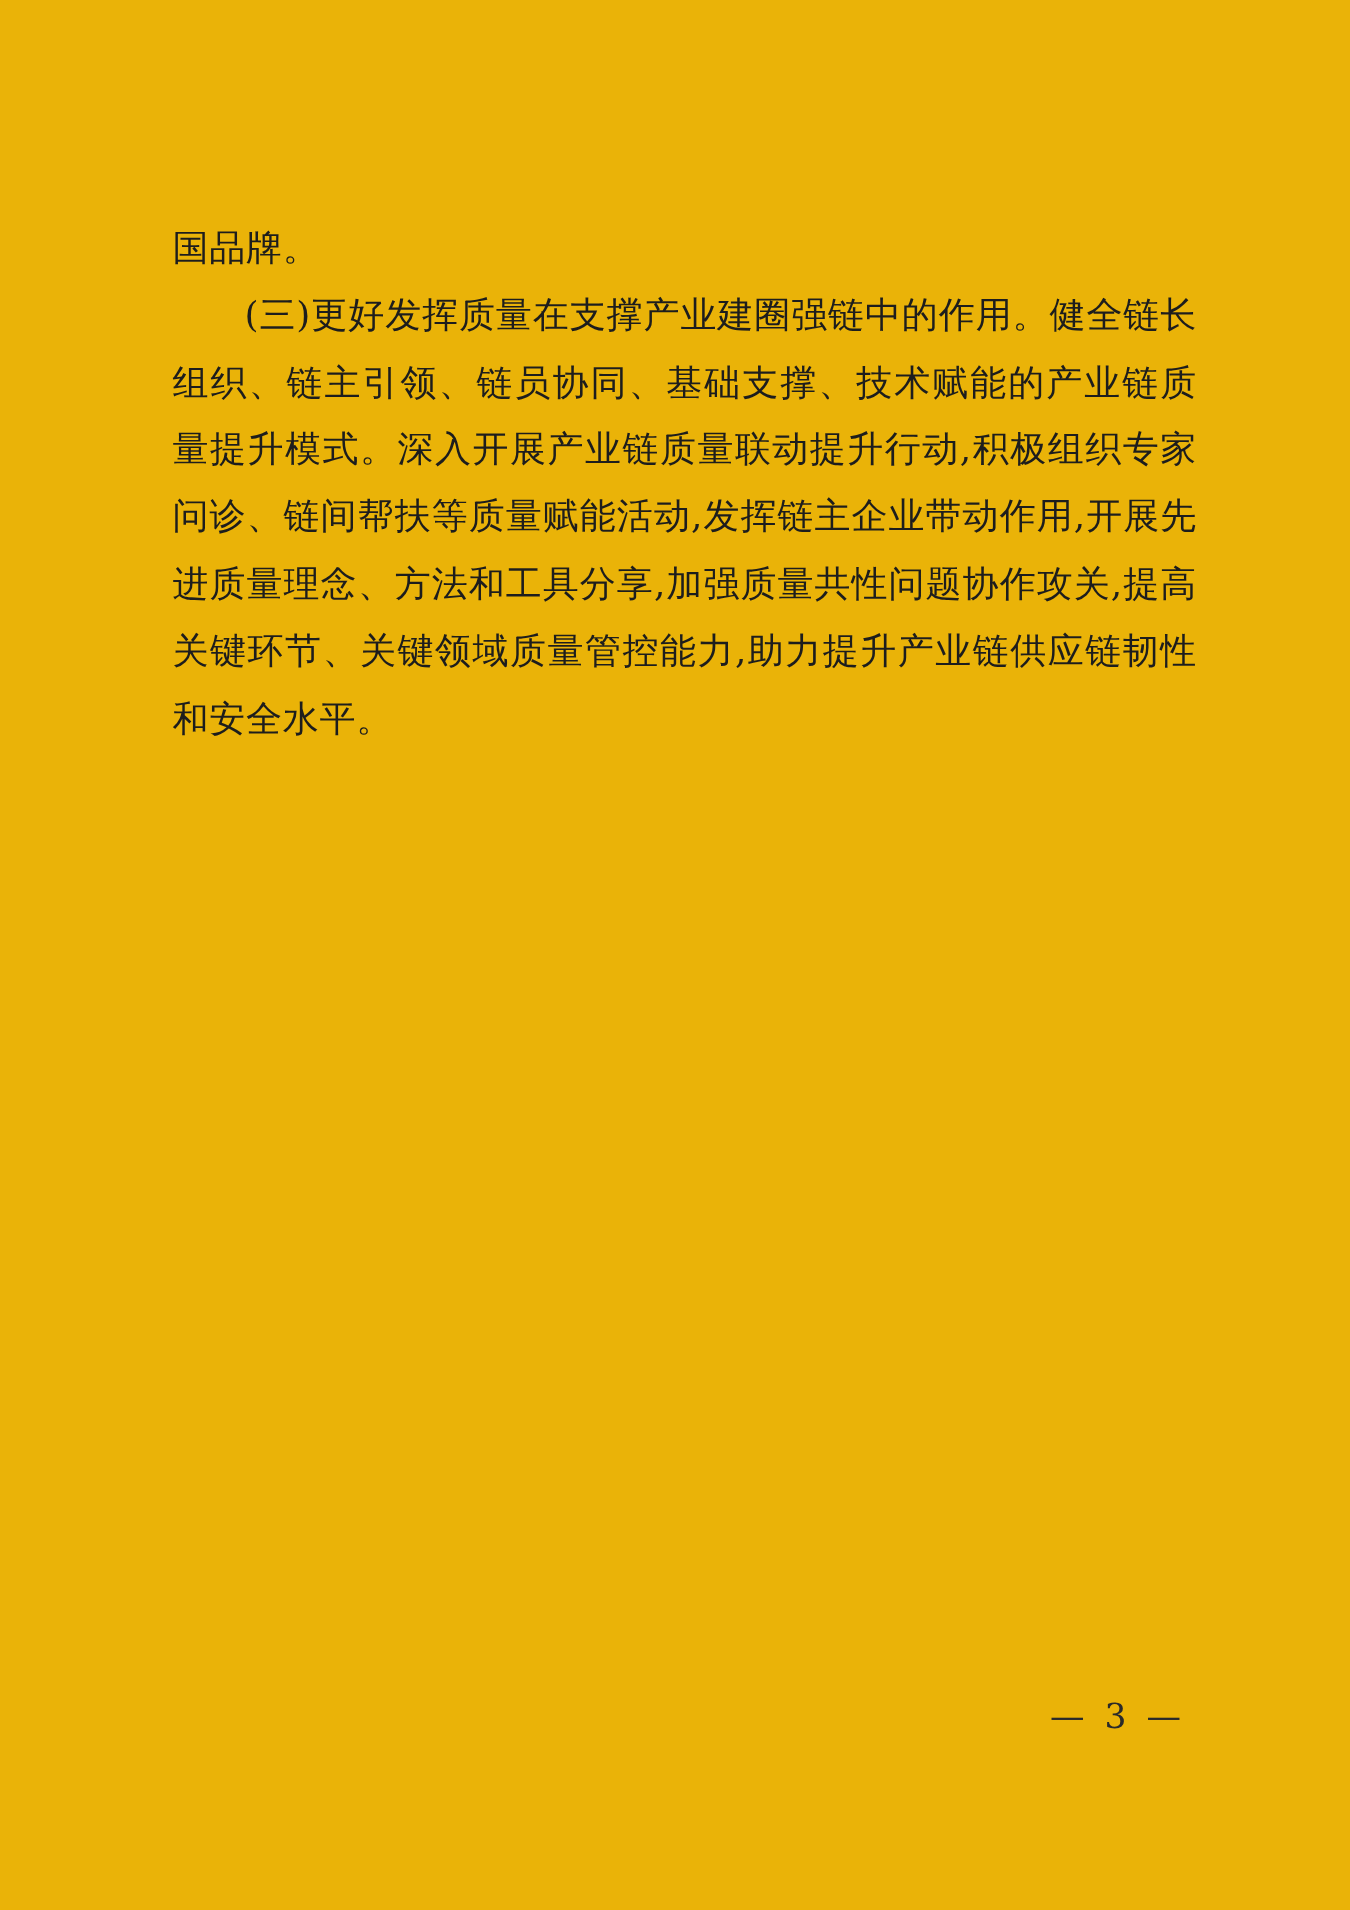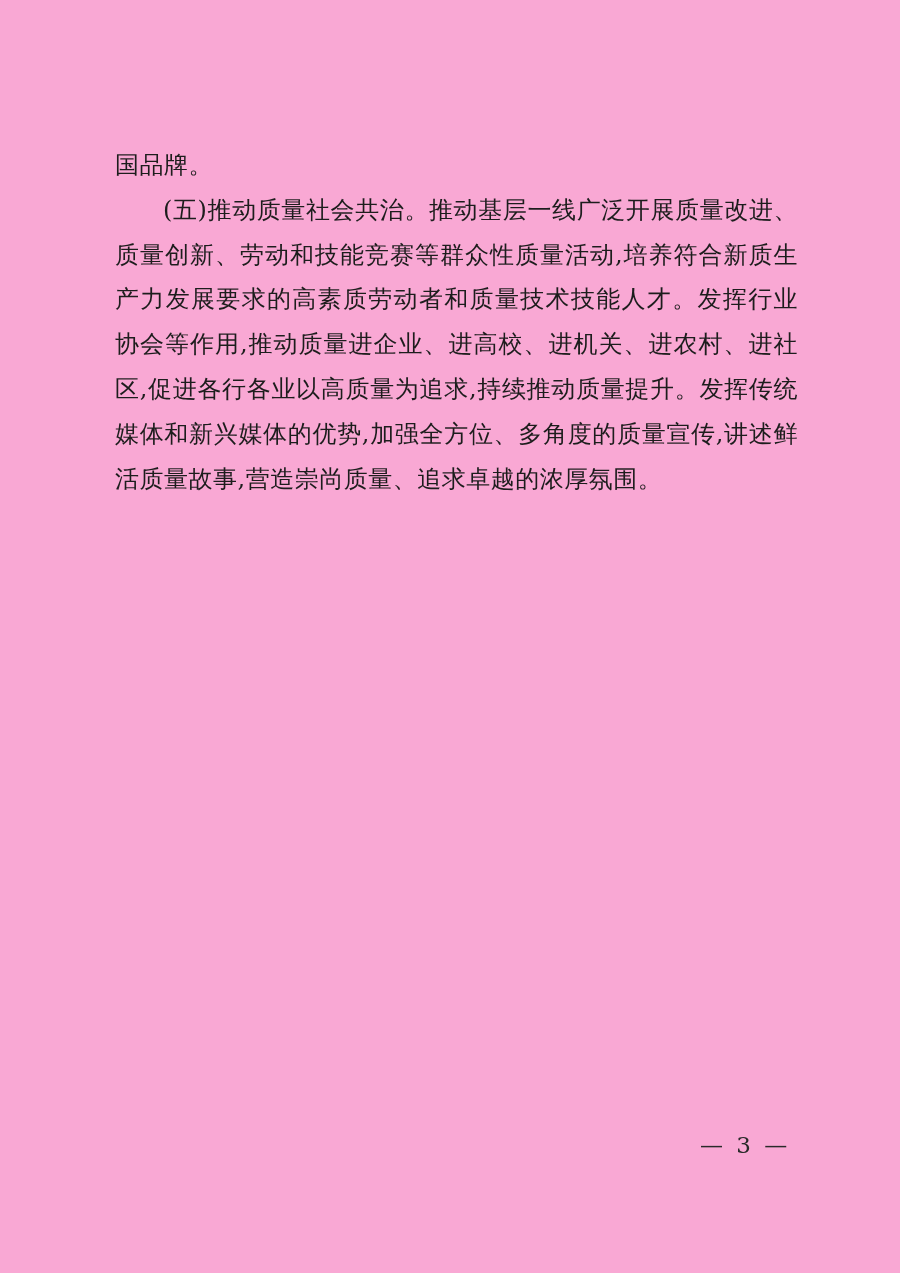--- a/index.html
+++ b/index.html
@@ -7,21 +7,21 @@
     margin: 0;
     padding: 0;
     background: #e8e8e8;
     font-family: "DejaVu Serif", "Liberation Serif", serif;
   }
   .page {
     position: relative;
     width: 900px;
     height: 1273px;
     margin: 0 auto;
-    background: #f9a8d4;
+    background: #eab308;
     overflow: hidden;
   }
   .text-block {
     position: absolute;
     left: 115px;
     top: 143px;
     width: 683px;
   }
   .para {
     margin: 0;
@@ -46,16 +46,16 @@
     letter-spacing: 3px;
     white-space: nowrap;
   }
 </style>
 </head>
 <body>
 
 <div class="page">
   <div class="text-block">
       <p class="para">国品牌。</p>
-      <p class="para indent">(五)推动质量社会共治。推动基层一线广泛开展质量改进、质量创新、劳动和技能竞赛等群众性质量活动,培养符合新质生产力发展要求的高素质劳动者和质量技术技能人才。发挥行业协会等作用,推动质量进企业、进高校、进机关、进农村、进社区,促进各行各业以高质量为追求,持续推动质量提升。发挥传统媒体和新兴媒体的优势,加强全方位、多角度的质量宣传,讲述鲜活质量故事,营造崇尚质量、追求卓越的浓厚氛围。</p>
+      <p class="para indent">(三)更好发挥质量在支撑产业建圈强链中的作用。健全链长组织、链主引领、链员协同、基础支撑、技术赋能的产业链质量提升模式。深入开展产业链质量联动提升行动,积极组织专家问诊、链间帮扶等质量赋能活动,发挥链主企业带动作用,开展先进质量理念、方法和工具分享,加强质量共性问题协作攻关,提高关键环节、关键领域质量管控能力,助力提升产业链供应链韧性和安全水平。</p>
     </div>
   <div class="page-number">— 3 —</div>
 </div>
 
 </body></html>

